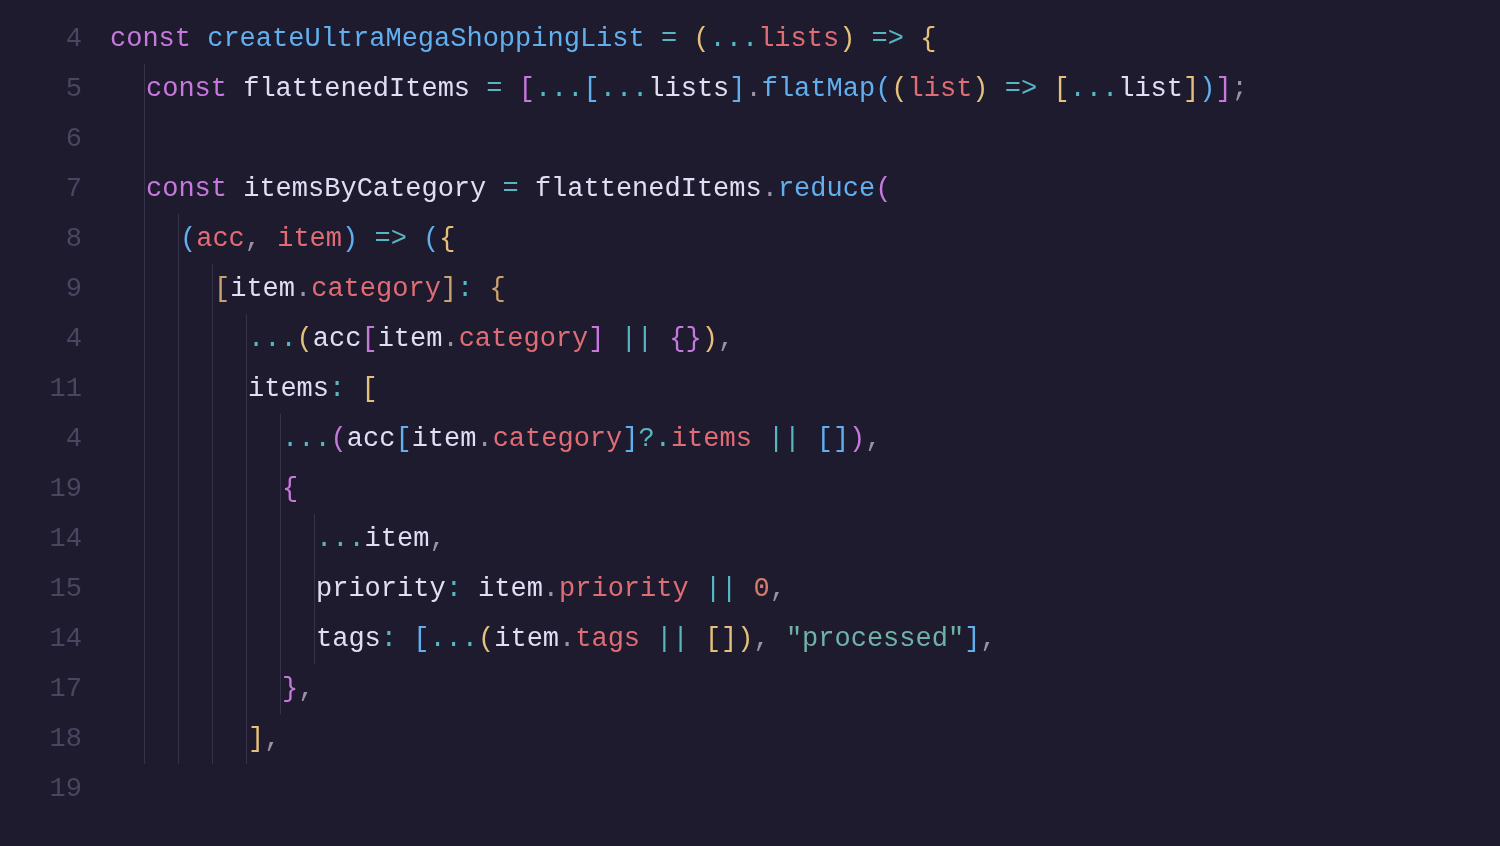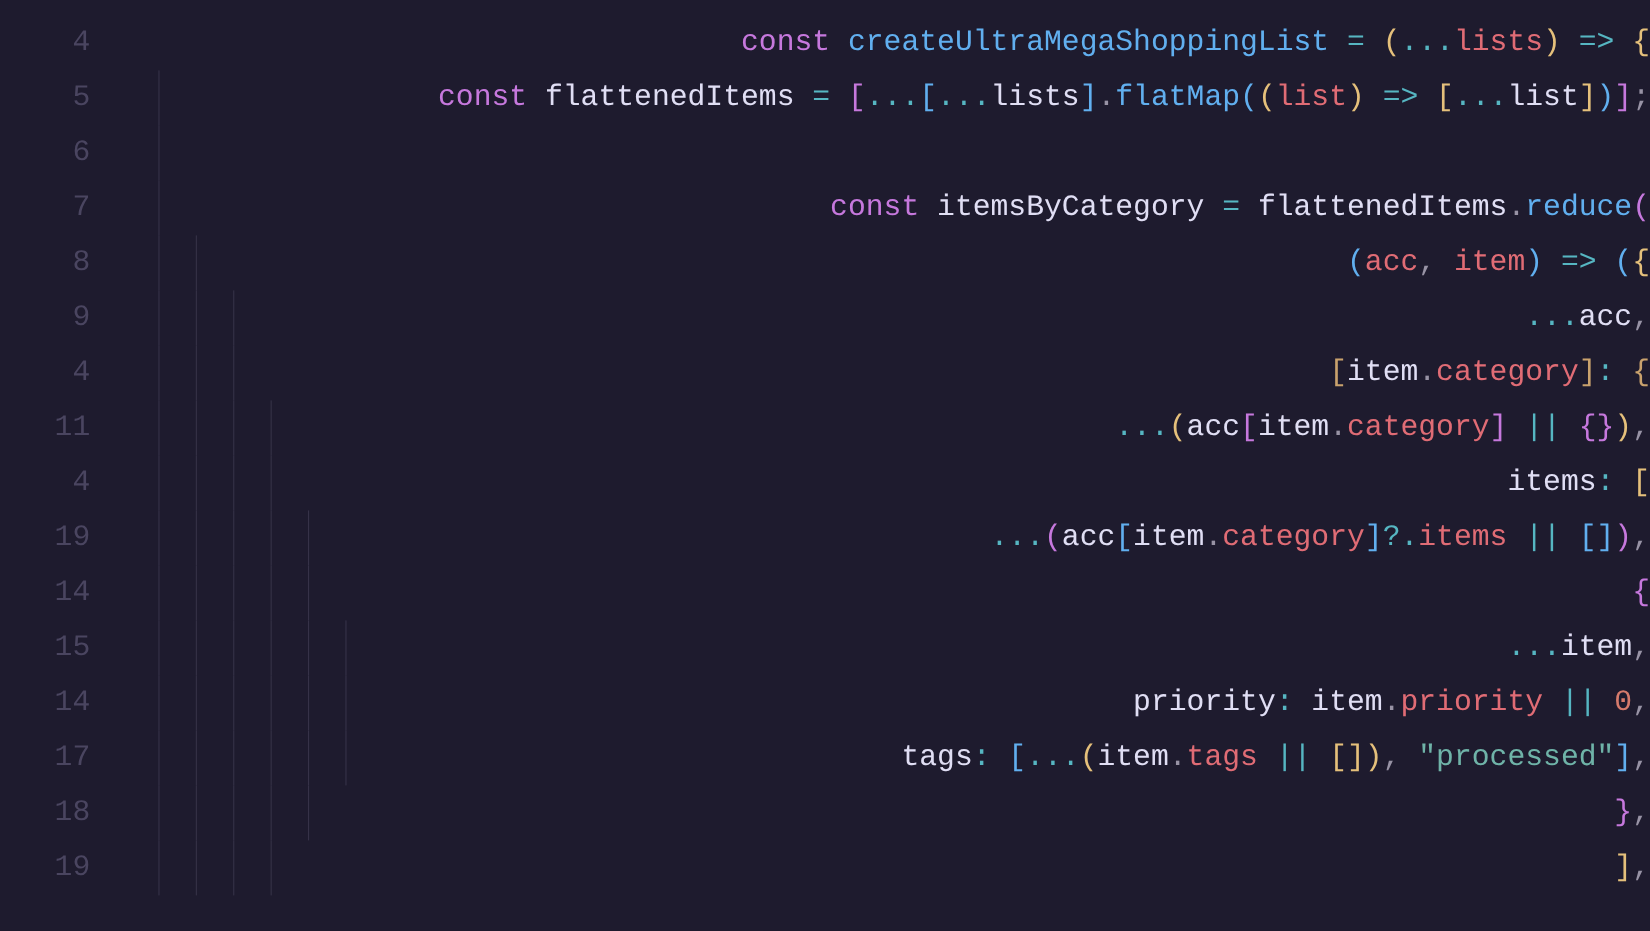--- a/index.html
+++ b/index.html
@@ -28,21 +28,20 @@
     flex: 1;
     position: relative;
     color: #e0def4;
   }
   .line {
     height: 50px;
     line-height: 50px;
     white-space: pre;
     display: flex;
     align-items: center;
-    justify-content: flex-end;
   }
   .gutter .line {
     justify-content: flex-end;
     font-weight: 400;
   }
   .code .line {
     position: relative;
   }
   .indent-guide {
     position: absolute;
@@ -92,21 +91,20 @@
       <div class="line">18</div>
       <div class="line">19</div>
     </div>
   <div class="code" id="code" style="margin-top: -36px;">
       <div class="line"><span class="code-text" style="padding-left: 0px;"></span></div>
       <div class="line"><span class="code-text" style="padding-left: 0px;"><span class="k">const</span><span class="v"> </span><span class="fn">createUltraMegaShoppingList</span><span class="v"> </span><span class="op">=</span><span class="v"> </span><span class="py">(</span><span class="op">...</span><span class="prop">lists</span><span class="py">)</span><span class="v"> </span><span class="op">=&gt;</span><span class="v"> </span><span class="py">{</span></span></div>
       <div class="line"><div class="indent-guide" style="left: 34px;"></div><span class="code-text" style="padding-left: 36px;"><span class="k">const</span><span class="v"> </span><span class="v">flattenedItems</span><span class="v"> </span><span class="op">=</span><span class="v"> </span><span class="pp">[</span><span class="op">...</span><span class="pb">[</span><span class="op">...</span><span class="v">lists</span><span class="pb">]</span><span class="pale">.</span><span class="fn">flatMap</span><span class="pb">(</span><span class="py">(</span><span class="prop">list</span><span class="py">)</span><span class="v"> </span><span class="op">=&gt;</span><span class="v"> </span><span class="py">[</span><span class="op">...</span><span class="v">list</span><span class="py">]</span><span class="pb">)</span><span class="pp">]</span><span class="pale">;</span></span></div>
       <div class="line"><div class="indent-guide" style="left: 34px;"></div><span class="code-text" style="padding-left: 36px;"></span></div>
       <div class="line"><div class="indent-guide" style="left: 34px;"></div><span class="code-text" style="padding-left: 36px;"><span class="k">const</span><span class="v"> </span><span class="v">itemsByCategory</span><span class="v"> </span><span class="op">=</span><span class="v"> </span><span class="v">flattenedItems</span><span class="pale">.</span><span class="fn">reduce</span><span class="pp">(</span></span></div>
       <div class="line"><div class="indent-guide" style="left: 34px;"></div><div class="indent-guide" style="left: 68px;"></div><span class="code-text" style="padding-left: 70px;"><span class="pb">(</span><span class="prop">acc</span><span class="pale">,</span><span class="v"> </span><span class="prop">item</span><span class="pb">)</span><span class="v"> </span><span class="op">=&gt;</span><span class="v"> </span><span class="pb">(</span><span class="py">{</span></span></div>
-      <div class="line"><div class="indent-guide" style="left: 34px;"></div><div class="indent-guide" style="left: 68px;"></div><div class="indent-guide" style="left: 102px;"></div><span class="code-text" style="padding-left: 104px;"><span class="op">...</span><span class="v">acc</span><span class="pale">,</span></span></div>
       <div class="line"><div class="indent-guide" style="left: 34px;"></div><div class="indent-guide" style="left: 68px;"></div><div class="indent-guide" style="left: 102px;"></div><span class="code-text" style="padding-left: 104px;"><span class="p">[</span><span class="v">item</span><span class="pale">.</span><span class="prop">category</span><span class="p">]</span><span class="op">:</span><span class="v"> </span><span class="p">{</span></span></div>
       <div class="line"><div class="indent-guide" style="left: 34px;"></div><div class="indent-guide" style="left: 68px;"></div><div class="indent-guide" style="left: 102px;"></div><div class="indent-guide" style="left: 136px;"></div><span class="code-text" style="padding-left: 138px;"><span class="op">...</span><span class="py">(</span><span class="v">acc</span><span class="pp">[</span><span class="v">item</span><span class="pale">.</span><span class="prop">category</span><span class="pp">]</span><span class="v"> </span><span class="op">||</span><span class="v"> </span><span class="pp">{</span><span class="pp">}</span><span class="py">)</span><span class="pale">,</span></span></div>
       <div class="line"><div class="indent-guide" style="left: 34px;"></div><div class="indent-guide" style="left: 68px;"></div><div class="indent-guide" style="left: 102px;"></div><div class="indent-guide" style="left: 136px;"></div><span class="code-text" style="padding-left: 138px;"><span class="v">items</span><span class="op">:</span><span class="v"> </span><span class="py">[</span></span></div>
       <div class="line"><div class="indent-guide" style="left: 34px;"></div><div class="indent-guide" style="left: 68px;"></div><div class="indent-guide" style="left: 102px;"></div><div class="indent-guide" style="left: 136px;"></div><div class="indent-guide" style="left: 170px;"></div><span class="code-text" style="padding-left: 172px;"><span class="op">...</span><span class="pp">(</span><span class="v">acc</span><span class="pb">[</span><span class="v">item</span><span class="pale">.</span><span class="prop">category</span><span class="pb">]</span><span class="op">?.</span><span class="prop">items</span><span class="v"> </span><span class="op">||</span><span class="v"> </span><span class="pb">[</span><span class="pb">]</span><span class="pp">)</span><span class="pale">,</span></span></div>
       <div class="line"><div class="indent-guide" style="left: 34px;"></div><div class="indent-guide" style="left: 68px;"></div><div class="indent-guide" style="left: 102px;"></div><div class="indent-guide" style="left: 136px;"></div><div class="indent-guide" style="left: 170px;"></div><span class="code-text" style="padding-left: 172px;"><span class="pp">{</span></span></div>
       <div class="line"><div class="indent-guide" style="left: 34px;"></div><div class="indent-guide" style="left: 68px;"></div><div class="indent-guide" style="left: 102px;"></div><div class="indent-guide" style="left: 136px;"></div><div class="indent-guide" style="left: 170px;"></div><div class="indent-guide" style="left: 204px;"></div><span class="code-text" style="padding-left: 206px;"><span class="op">...</span><span class="v">item</span><span class="pale">,</span></span></div>
       <div class="line"><div class="indent-guide" style="left: 34px;"></div><div class="indent-guide" style="left: 68px;"></div><div class="indent-guide" style="left: 102px;"></div><div class="indent-guide" style="left: 136px;"></div><div class="indent-guide" style="left: 170px;"></div><div class="indent-guide" style="left: 204px;"></div><span class="code-text" style="padding-left: 206px;"><span class="v">priority</span><span class="op">:</span><span class="v"> </span><span class="v">item</span><span class="pale">.</span><span class="prop">priority</span><span class="v"> </span><span class="op">||</span><span class="v"> </span><span class="num">0</span><span class="pale">,</span></span></div>
       <div class="line"><div class="indent-guide" style="left: 34px;"></div><div class="indent-guide" style="left: 68px;"></div><div class="indent-guide" style="left: 102px;"></div><div class="indent-guide" style="left: 136px;"></div><div class="indent-guide" style="left: 170px;"></div><div class="indent-guide" style="left: 204px;"></div><span class="code-text" style="padding-left: 206px;"><span class="v">tags</span><span class="op">:</span><span class="v"> </span><span class="pb">[</span><span class="op">...</span><span class="py">(</span><span class="v">item</span><span class="pale">.</span><span class="prop">tags</span><span class="v"> </span><span class="op">||</span><span class="v"> </span><span class="py">[</span><span class="py">]</span><span class="py">)</span><span class="pale">,</span><span class="v"> </span><span class="str">"processed"</span><span class="pb">]</span><span class="pale">,</span></span></div>
       <div class="line"><div class="indent-guide" style="left: 34px;"></div><div class="indent-guide" style="left: 68px;"></div><div class="indent-guide" style="left: 102px;"></div><div class="indent-guide" style="left: 136px;"></div><div class="indent-guide" style="left: 170px;"></div><span class="code-text" style="padding-left: 172px;"><span class="pp">}</span><span class="pale">,</span></span></div>
       <div class="line"><div class="indent-guide" style="left: 34px;"></div><div class="indent-guide" style="left: 68px;"></div><div class="indent-guide" style="left: 102px;"></div><div class="indent-guide" style="left: 136px;"></div><span class="code-text" style="padding-left: 138px;"><span class="py">]</span><span class="pale">,</span></span></div>

